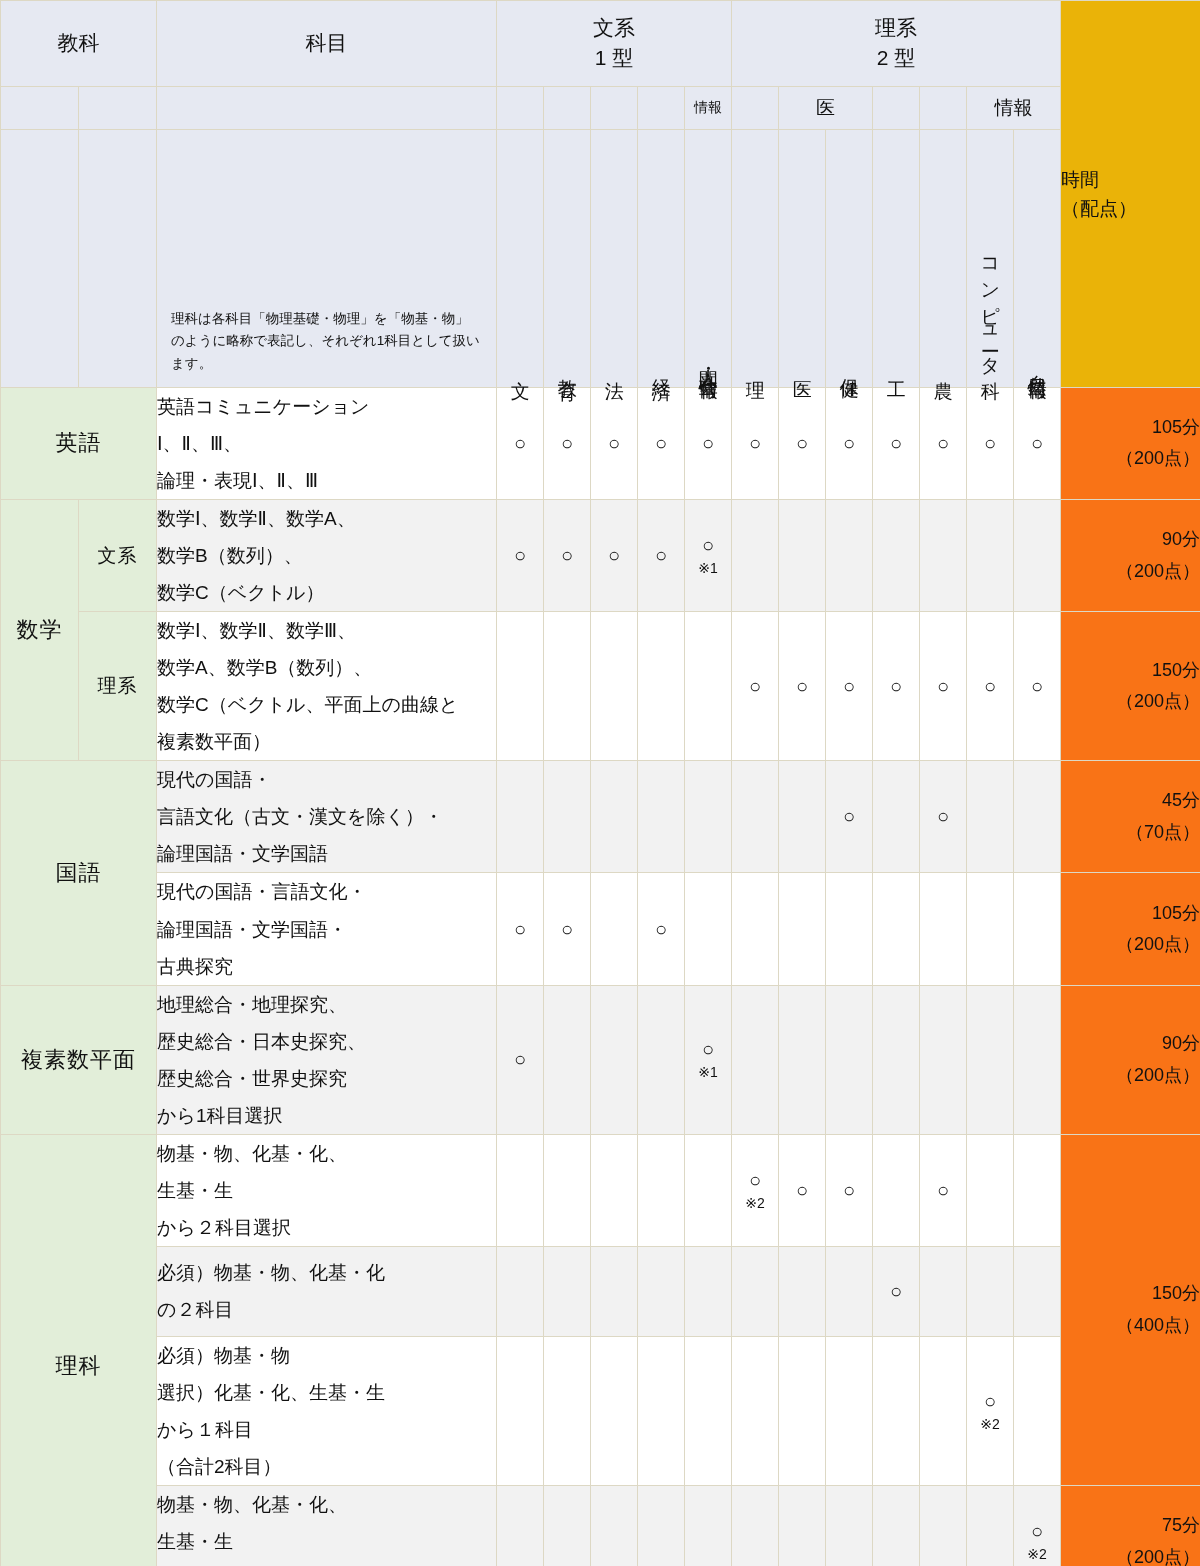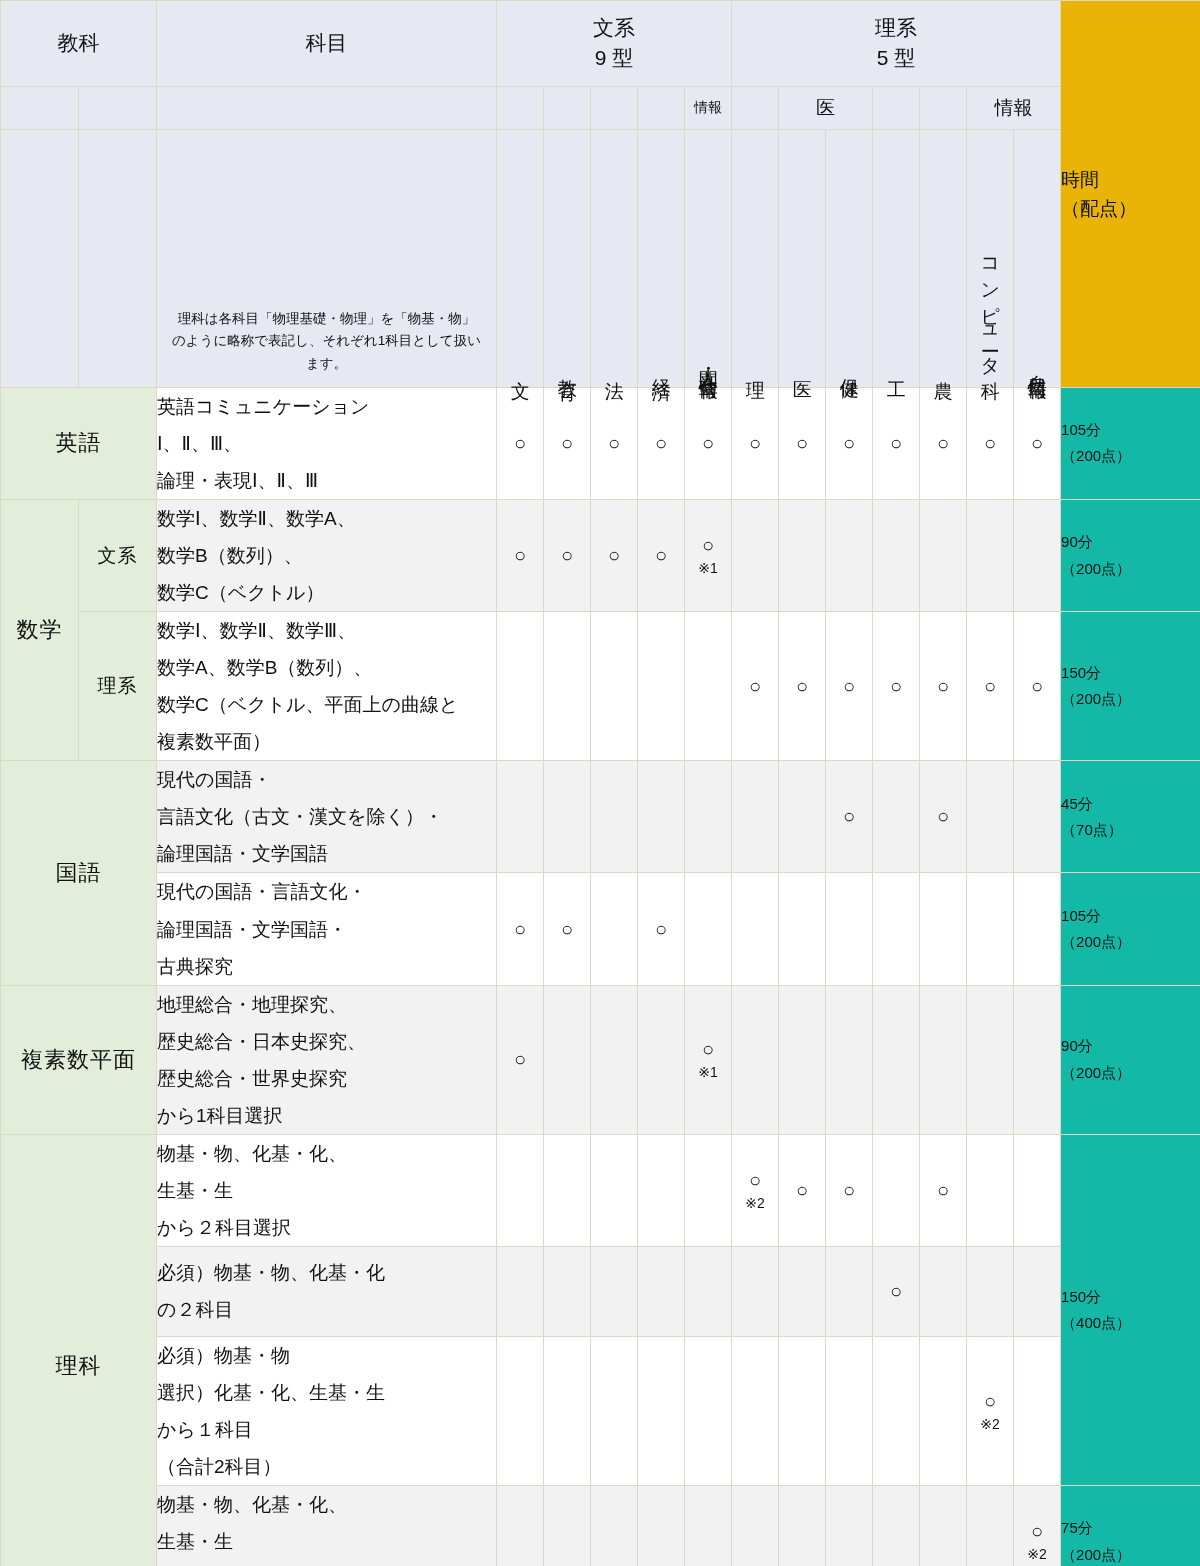--- a/index.html
+++ b/index.html
@@ -42,21 +42,21 @@
     text-orientation:upright;
     margin:0 auto;
     letter-spacing:2px;
     white-space:nowrap;
     height:auto;
   }
   .vtext.tall{min-height:0;}
   .hd.note{
     background:#e6e9f2;
     vertical-align:bottom;
-    text-align:center;
+    text-align:left;
     font-size:13.5px;
     line-height:1.65;
     padding:8px 14px 12px 14px;
     color:#111;
   }
   .hd.blank{background:#e6e9f2;}
   .hd.time{
     background:#eab308;
     font-size:19px;
     line-height:1.55;
@@ -79,23 +79,23 @@
   }
   .mark{
     text-align:center;
     font-size:19px;
     line-height:1.25;
     color:#111;
   }
   .mark .circ{display:block;font-size:20px;}
   .mark .note2{display:block;font-size:14px;margin-top:2px;}
   .time{
-    background:#14b8a6;
-    text-align:left;
-    font-size:15px;
+    background:#f97316;
+    text-align:right;
+    font-size:18px;
     line-height:1.75;
   }
   tr.alt td.subject, tr.alt td.mark{background:#f2f2f2;}
   tr.plain td.subject, tr.plain td.mark{background:#ffffff;}
 </style>
 </head>
 <body>
 
 <table class="exam">
   <colgroup>
@@ -116,25 +116,25 @@
       <col style="width:47px">
     <col style="width:140px">
   </colgroup>
 
   <thead>
     <tr>
       <th class="hd big" colspan="2" rowspan="1">教科</th>
       <th class="hd big" rowspan="1">科目</th>
       <th class="hd big" colspan="5">
         <div>文系</div>
-        <div>9 型</div>
+        <div>1 型</div>
       </th>
       <th class="hd big" colspan="7">
         <div>理系</div>
-        <div>5 型</div>
+        <div>2 型</div>
       </th>
       <th class="hd time" rowspan="3">
         <div>時間</div>
         <div>（配点）</div>
       </th>
     </tr>
 
     <tr style="height:43px">
       <th class="hd blank"></th>
       <th class="hd blank"></th>

